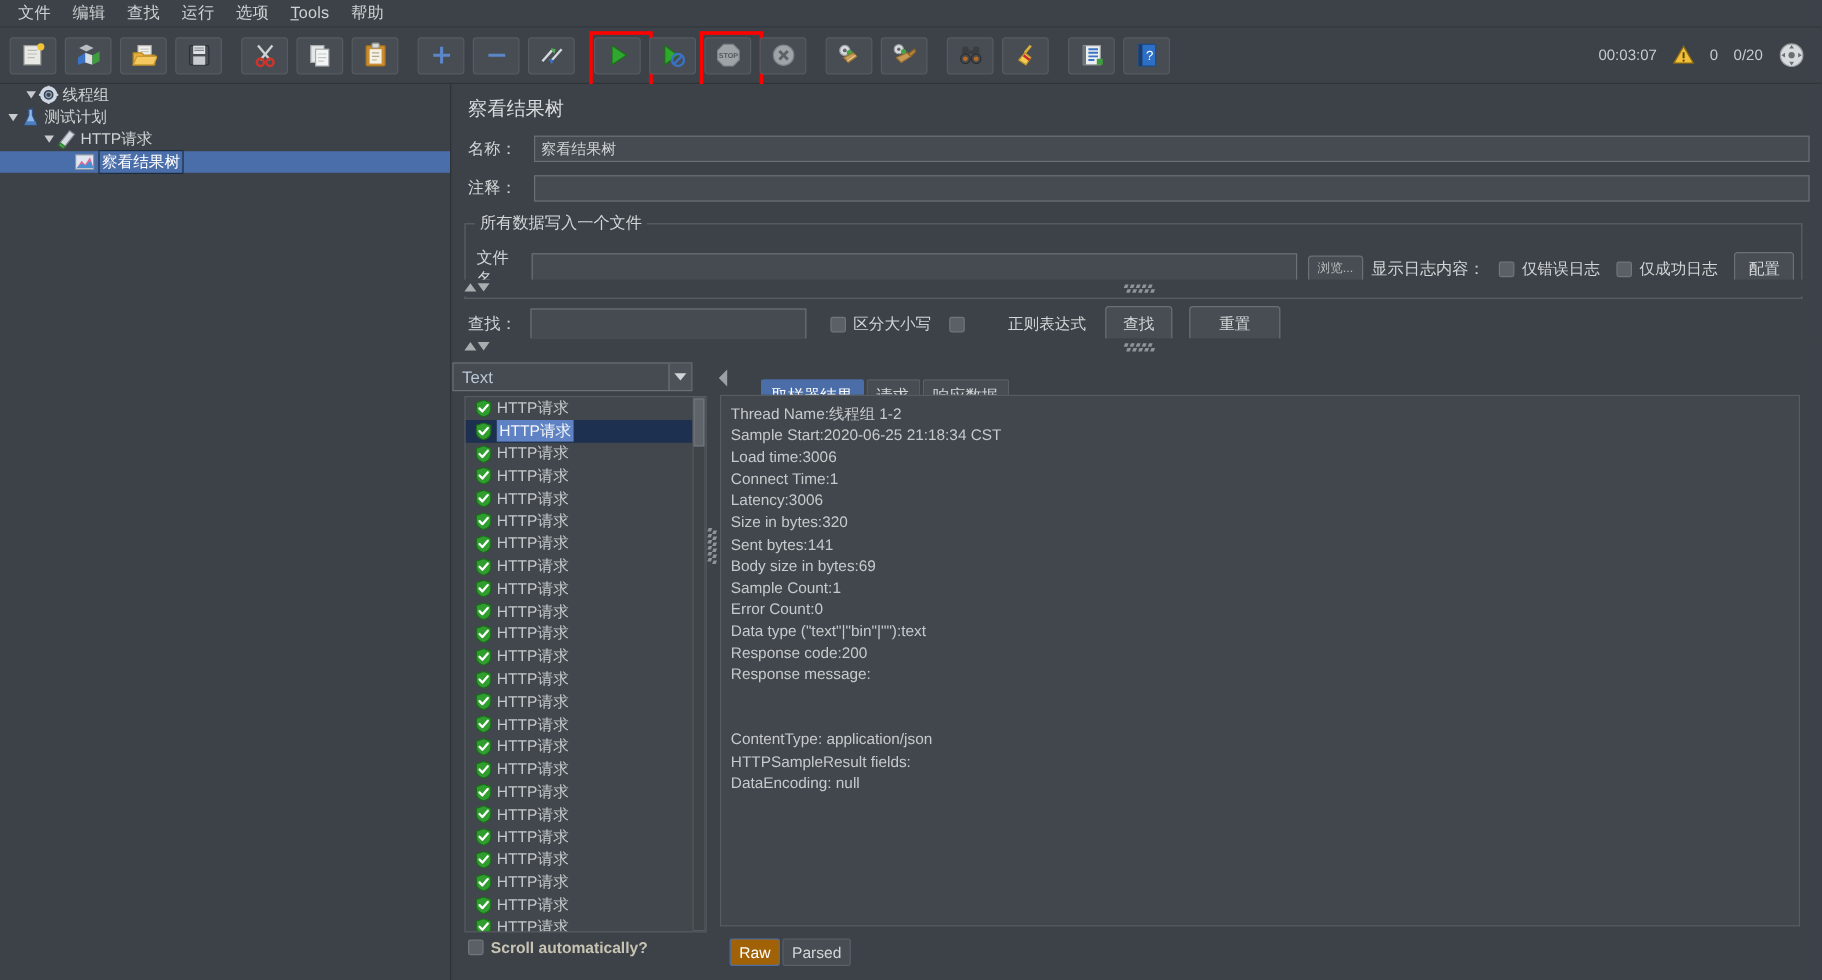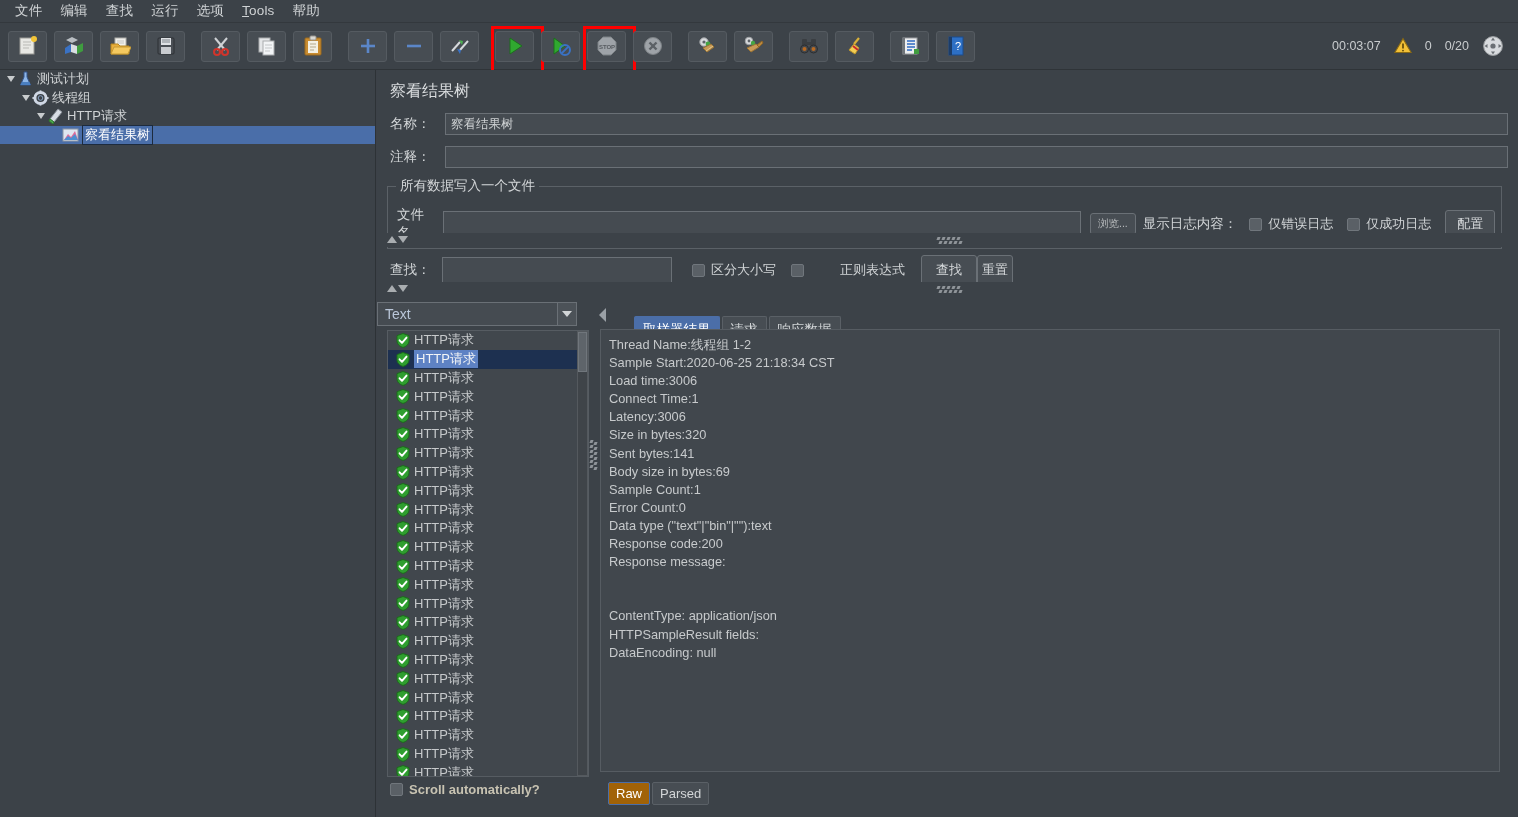--- a/index.html
+++ b/index.html
@@ -449,43 +449,43 @@
           <path d="M19.5 11 l-3 -2 v4 z" fill="#6a6f74"></path>
         </svg>
       </span>
     </div>
   </div>
 
   <div class="annot" style="left:536px; top:70px;">启动</div>
   <div class="annot" style="left:670px; top:70px;">停止</div>
 
   <div id="tree-panel">
-      <div class="tree-row" style="padding-left: 4px;">
-        <span class="tw">
-          <i></i>
-        </span>
-        <span class="tree-icon"><svg width="17" height="16" viewBox="0 0 17 16">
-            <path d="M7 1 h3 v5 l3.5 8 h-10 L7 6 Z" fill="#8fb7e8" stroke="#35558a"></path>
-            <path d="M5 11 h7.5 l1 3 h-10 z" fill="#4a7fc1"></path>
-          </svg></span>
-        <span class="tree-label">测试计划</span>
-      </div>
       <div class="tree-row" style="padding-left: 19px;">
         <span class="tw">
           <i></i>
         </span>
         <span class="tree-icon"><svg width="17" height="16" viewBox="0 0 17 16">
             <circle cx="8.5" cy="8" r="5.6" fill="none" stroke="#cfd7e4" stroke-width="3"></circle>
             <circle cx="8.5" cy="8" r="2.3" fill="#3c4248" stroke="#8ba4c6"></circle>
             <rect x="7.6" y="0.4" width="1.8" height="3" fill="#cfd7e4"></rect>
             <rect x="7.6" y="12.6" width="1.8" height="3" fill="#cfd7e4"></rect>
             <rect x="0.4" y="7.1" width="3" height="1.8" fill="#cfd7e4"></rect>
             <rect x="13.6" y="7.1" width="3" height="1.8" fill="#cfd7e4"></rect>
           </svg></span>
         <span class="tree-label">线程组</span>
+      </div>
+      <div class="tree-row" style="padding-left: 4px;">
+        <span class="tw">
+          <i></i>
+        </span>
+        <span class="tree-icon"><svg width="17" height="16" viewBox="0 0 17 16">
+            <path d="M7 1 h3 v5 l3.5 8 h-10 L7 6 Z" fill="#8fb7e8" stroke="#35558a"></path>
+            <path d="M5 11 h7.5 l1 3 h-10 z" fill="#4a7fc1"></path>
+          </svg></span>
+        <span class="tree-label">测试计划</span>
       </div>
       <div class="tree-row" style="padding-left: 34px;">
         <span class="tw">
           <i></i>
         </span>
         <span class="tree-icon"><svg width="17" height="16" viewBox="0 0 17 16">
             <path d="M11 1 l4 3 l-8 10 l-4 -3 z" fill="#d8dde4" stroke="#8a9099"></path>
             <path d="M3 11 l4 3 l-1 2 l-4 -3 z" fill="#4fae4f" stroke="#2f7a2f"></path>
           </svg></span>
         <span class="tree-label">HTTP请求</span>
@@ -561,21 +561,21 @@
       <input class="tinput" style="width: 230px; margin-left: 2px; height: 26px;" value="">
       <span class="chk-wrap" style="margin-left:20px;">
         <span class="chk"></span>
         <span class="chk-label">区分大小写</span>
       </span>
       <span class="chk-wrap" style="margin-left:15px;gap:36px;">
         <span class="chk"></span>
         <span class="chk-label">正则表达式</span>
       </span>
       <button class="btn" style="margin-left:16px; padding:5px 14px;">查找</button>
-      <button class="btn" style="margin-left:0; padding:5px 4px;">重置</button>
+      <button class="btn" style="margin-left:14px; padding:5px 24px;">重置</button>
     </div>
 
     <div class="splitter" style="left:0; top:212px; width:1141px; height:14px;">
       <div class="spl-arrows" style="left:10px; top:3px;">
         <i class="arr-up"></i>
         <i class="arr-dn"></i>
       </div>
       <div class="grip-h" style="left:560px; top:4px;">
         <span style="left:0;top:0"></span>
           <span style="left:5px;top:0"></span>

